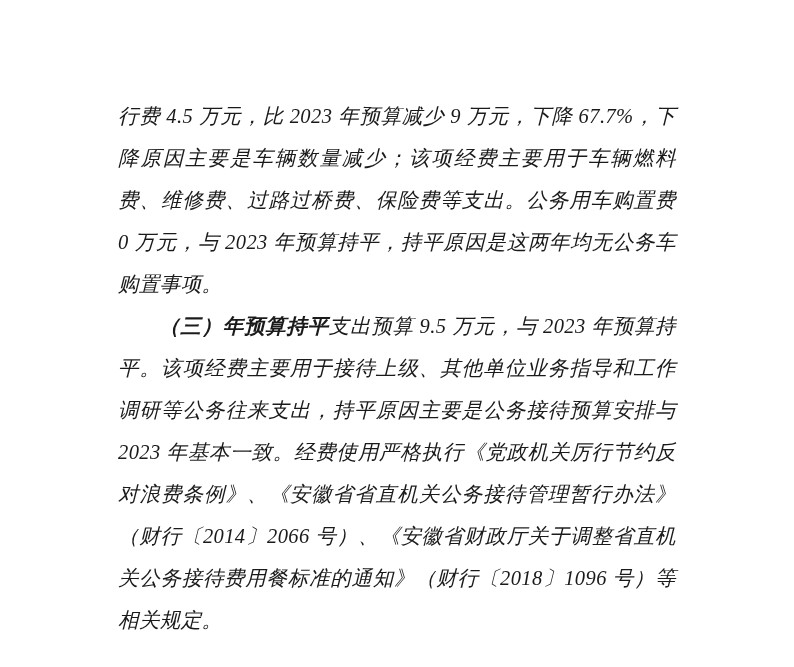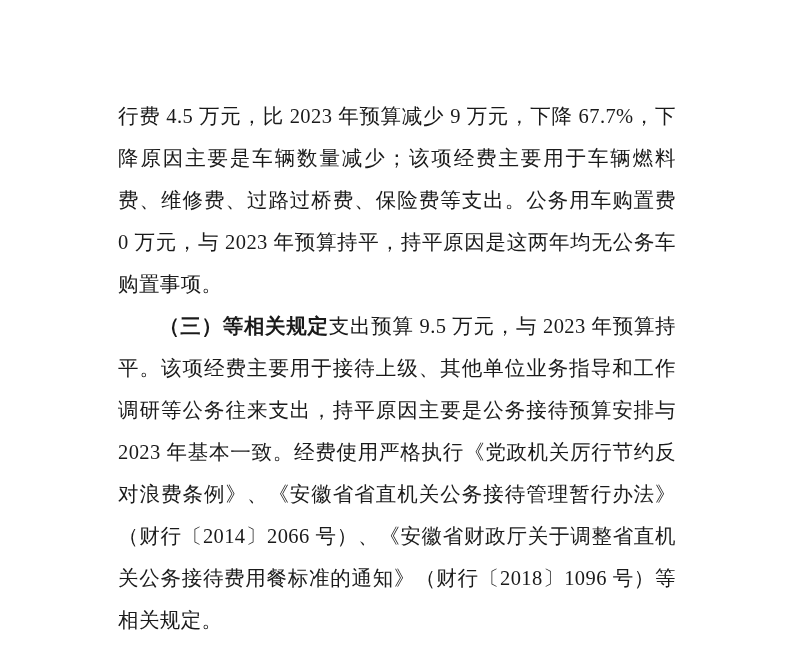--- a/index.html
+++ b/index.html
@@ -13,20 +13,21 @@
     font-family: "Liberation Serif", "DejaVu Serif", serif;
     color: #1a1a1a;
     overflow: hidden;
   }
   .page {
     position: relative;
     width: 794px;
     height: 667px;
     box-sizing: border-box;
     padding: 95px 118px 0 118px;
+    font-style: italic;
   }
   .doc-body {
     font-size: 20.5px;
     line-height: 42px;
     text-align: justify;
     text-justify: inter-ideograph;
     letter-spacing: 0.4px;
   }
   .para {
     margin: 0;
@@ -46,17 +47,17 @@
 <body>
 
 <div class="page">
   <div class="doc-body">
 
     <p class="para">
       <span>行费 4.5 万元，比 2023 年预算减少 9 万元，下降 67.7%，下降原因主要是车辆数量减少；该项经费主要用于车辆燃料费、维修费、过路过桥费、保险费等支出。公务用车购置费 0 万元，与 2023 年预算持平，持平原因是这两年均无公务车购置事项。</span>
     </p>
 
     <p class="para indent">
-      <span class="bold-head">（三）等相关规定</span><span>支出预算 9.5 万元，与 2023 年预算持平。该项经费主要用于接待上级、其他单位业务指导和工作调研等公务往来支出，持平原因主要是公务接待预算安排与 2023 年基本一致。经费使用严格执行《党政机关厉行节约反对浪费条例》、《安徽省省直机关公务接待管理暂行办法》（财行〔2014〕2066 号）、《安徽省财政厅关于调整省直机关公务接待费用餐标准的通知》（财行〔2018〕1096 号）等相关规定。</span>
+      <span class="bold-head">（三）年预算持平</span><span>支出预算 9.5 万元，与 2023 年预算持平。该项经费主要用于接待上级、其他单位业务指导和工作调研等公务往来支出，持平原因主要是公务接待预算安排与 2023 年基本一致。经费使用严格执行《党政机关厉行节约反对浪费条例》、《安徽省省直机关公务接待管理暂行办法》（财行〔2014〕2066 号）、《安徽省财政厅关于调整省直机关公务接待费用餐标准的通知》（财行〔2018〕1096 号）等相关规定。</span>
     </p>
 
   </div>
 </div>
 
 </body></html>

